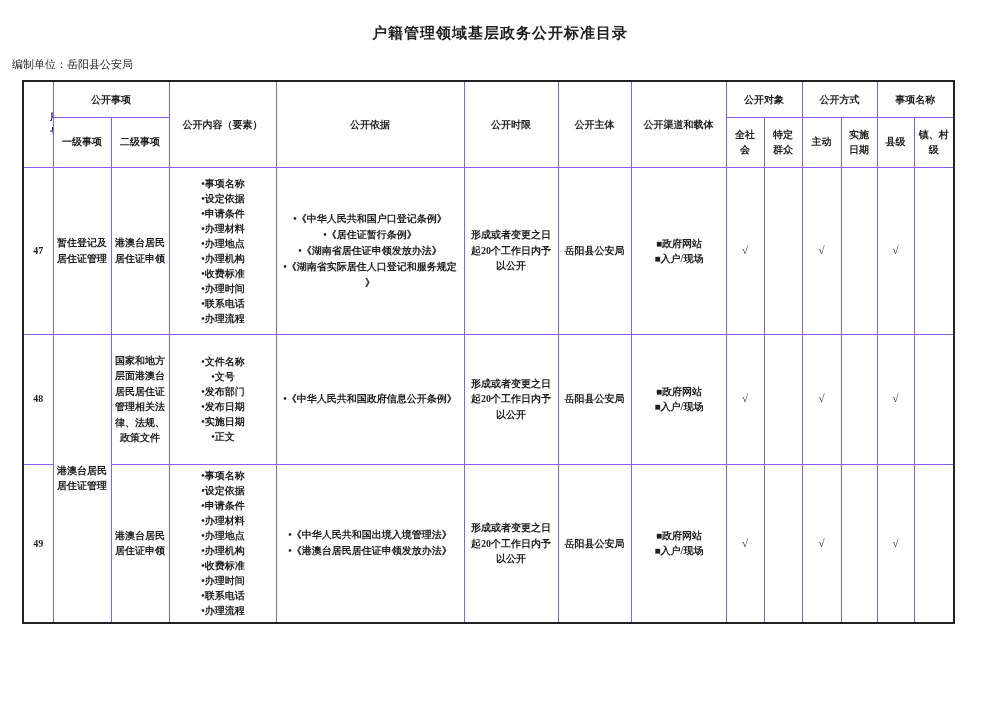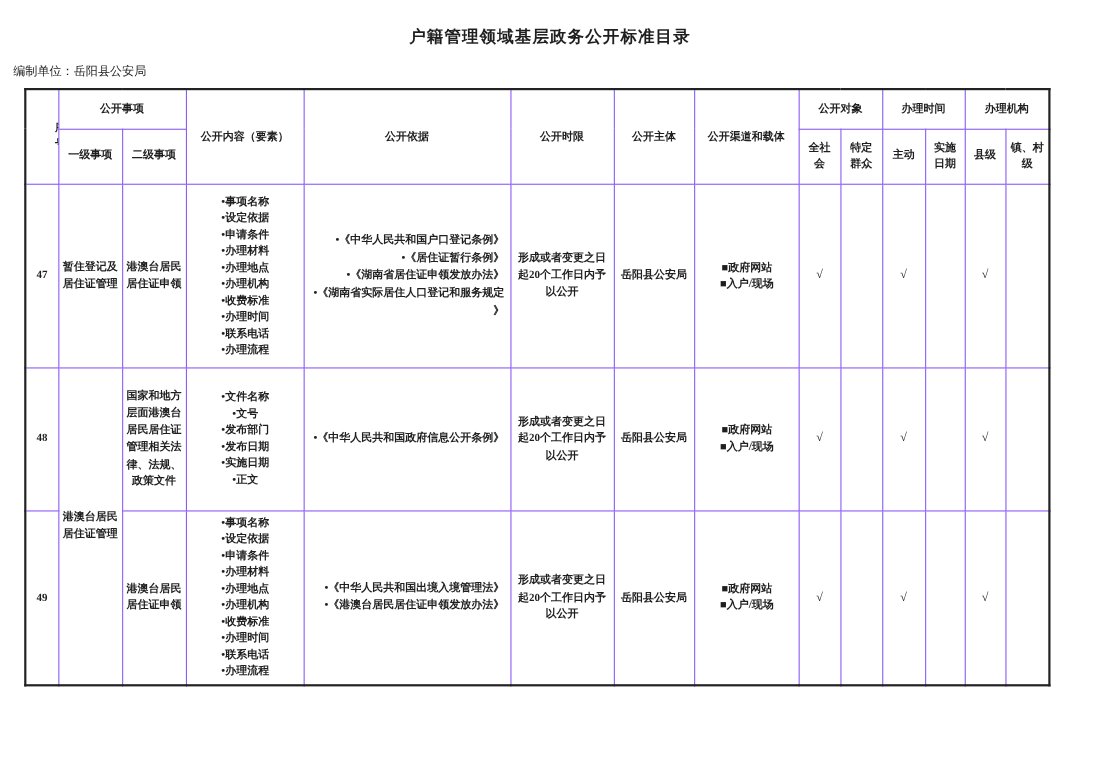--- a/index.html
+++ b/index.html
@@ -45,21 +45,21 @@
   tr.r49{height:159px;}
   th.seqh{padding:0 26px;}
   td.tight{padding:0 2px;}
   td.list{
     text-align:center;
     white-space:pre-line;
     padding:2px 2px 2px 3px;
     line-height:1.5;
   }
   td.basis{
-    text-align:right;
+    text-align:center;
     white-space:pre-line;
     padding:4px 5px;
     line-height:1.6;
   }
   td.mark{font-size:11px;}
 </style>
 </head>
 <body>
 
 <div class="title">户籍管理领域基层政务公开标准目录</div>
@@ -86,22 +86,22 @@
   <tbody>
       <tr class="hr1">
     <th rowspan="2" class="seqh">序号</th>
     <th colspan="2">公开事项</th>
     <th rowspan="2">公开内容（要素）</th>
     <th rowspan="2">公开依据</th>
     <th rowspan="2">公开时限</th>
     <th rowspan="2">公开主体</th>
     <th rowspan="2">公开渠道和载体</th>
     <th colspan="2">公开对象</th>
-    <th colspan="2">办理时间</th>
-    <th colspan="2">办理机构</th>
+    <th colspan="2">公开方式</th>
+    <th colspan="2">事项名称</th>
   </tr>
   <tr class="hr2">
     <th>一级事项</th>
     <th>二级事项</th>
     <th>全社会</th>
     <th>特定群众</th>
     <th>主动</th>
     <th>实施日期</th>
     <th>县级</th>
     <th>镇、村级</th>

